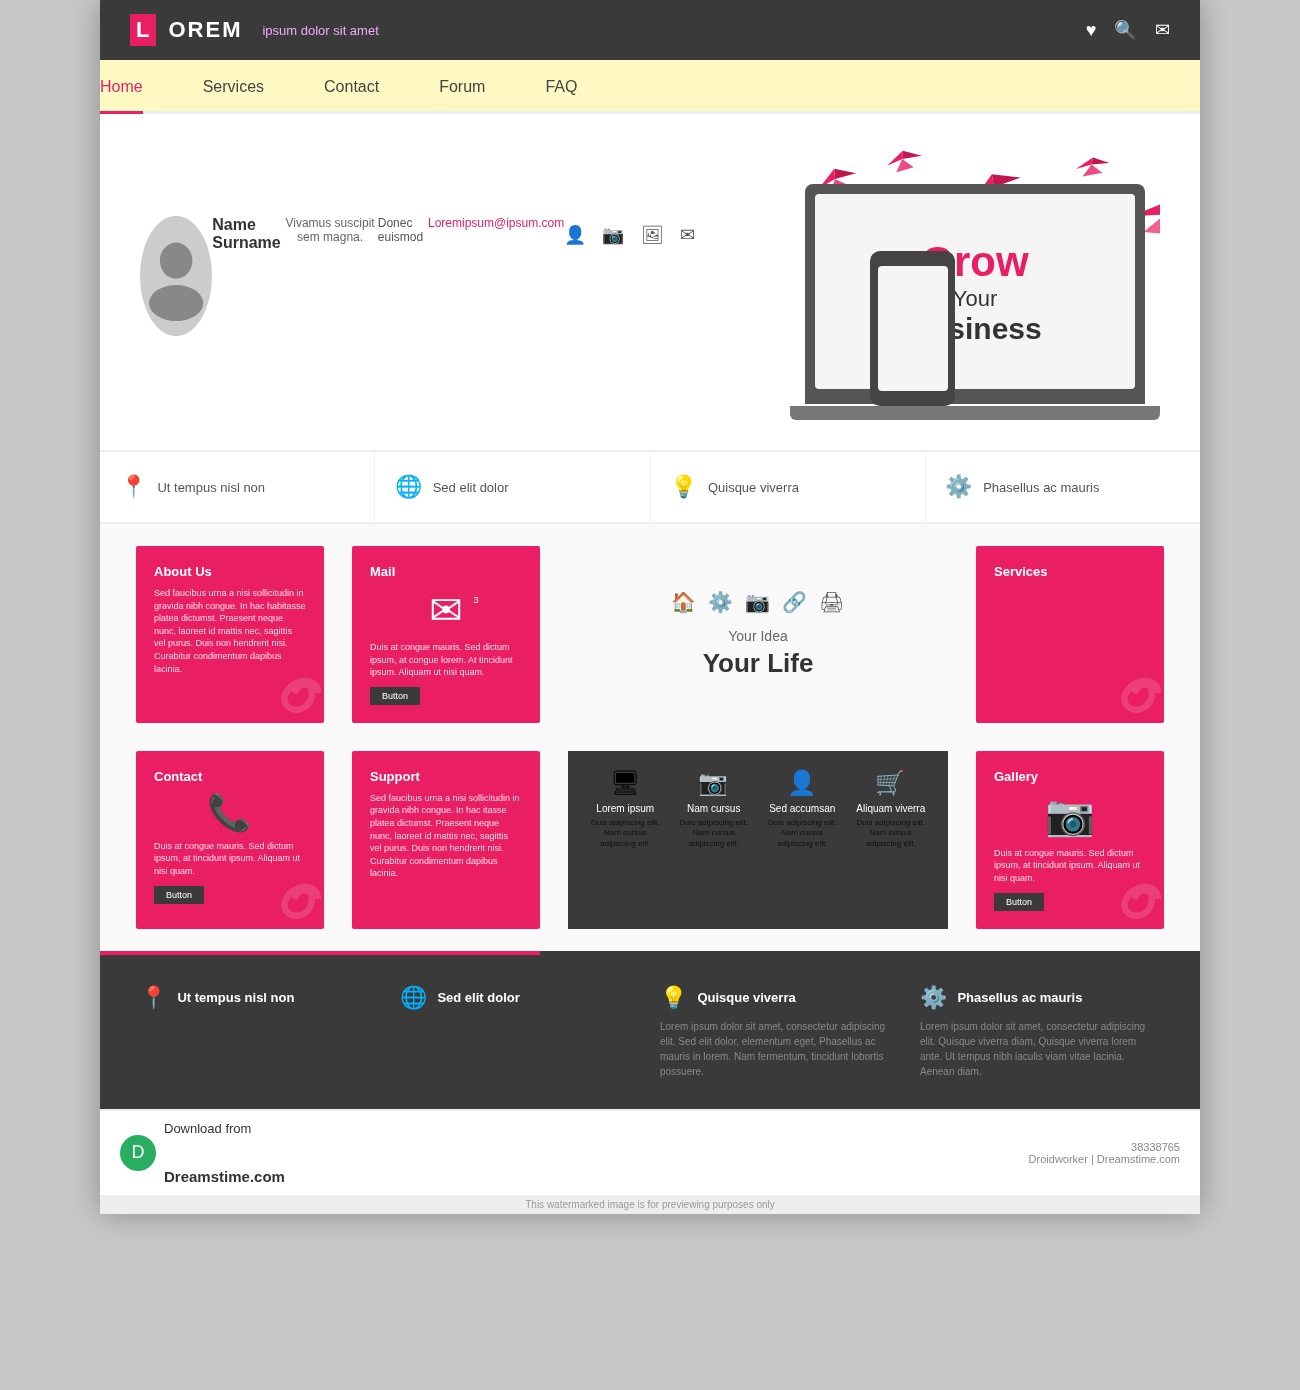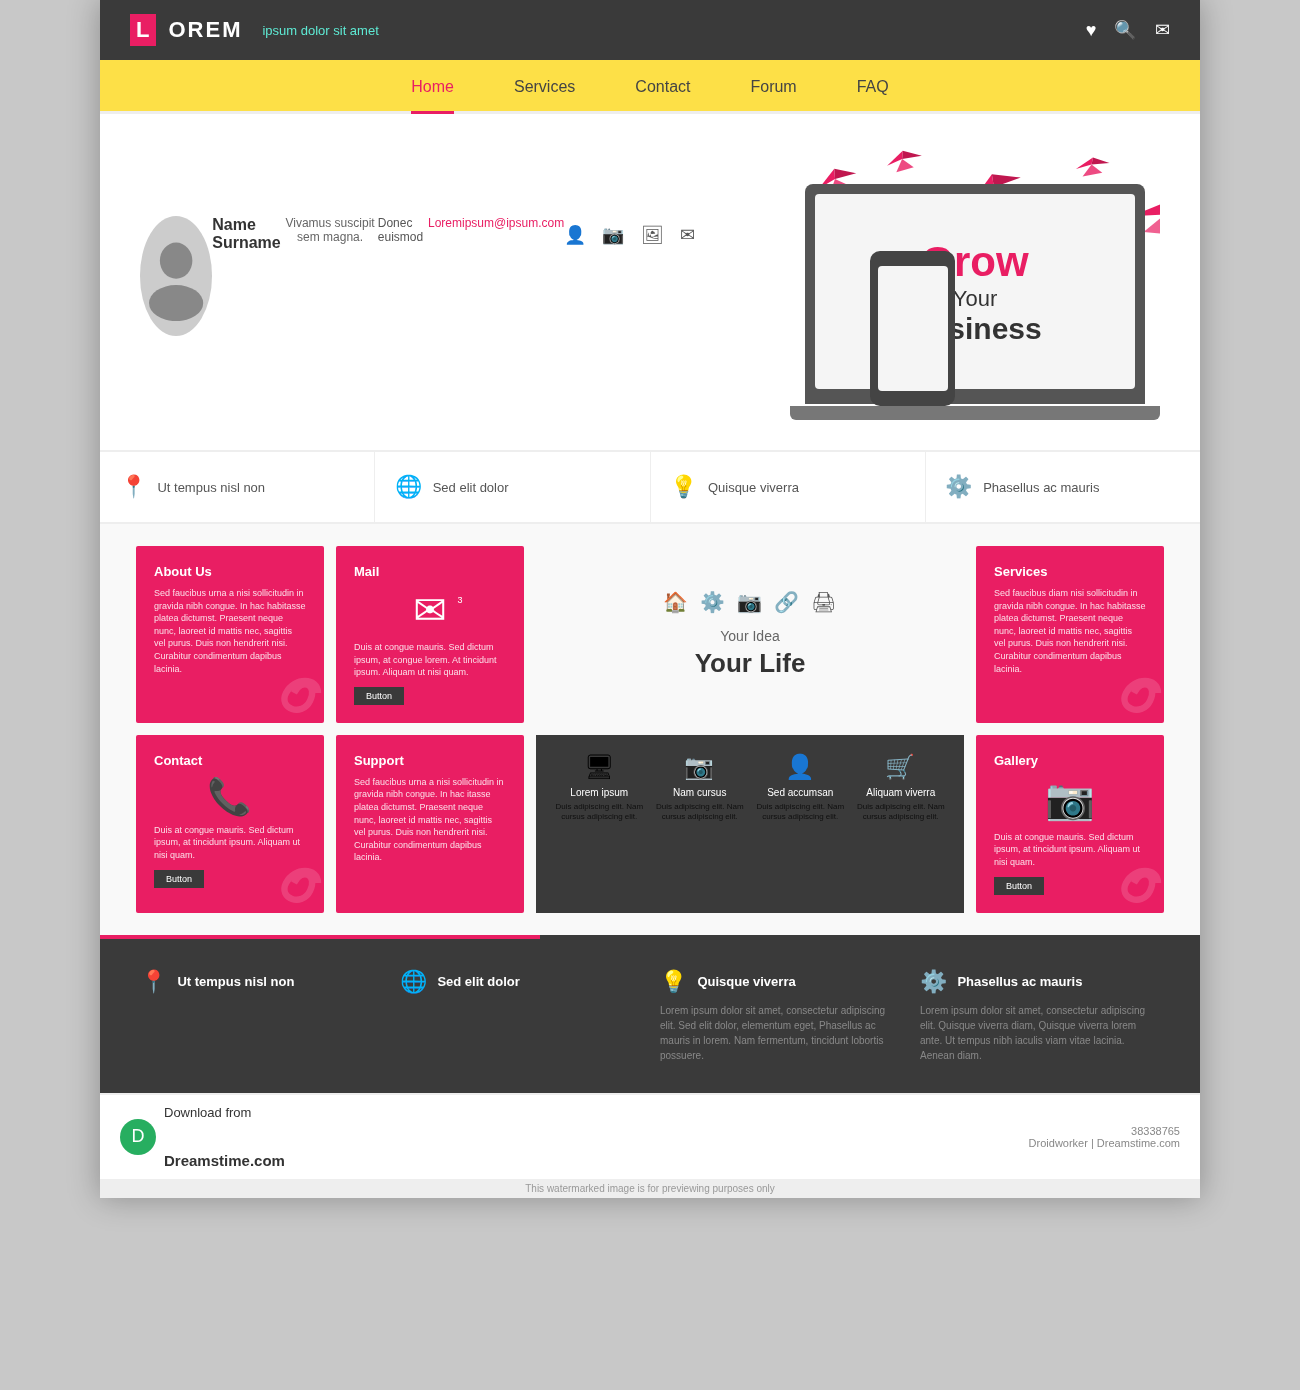--- a/index.html
+++ b/index.html
@@ -34,40 +34,40 @@
       padding: 3px 6px;
       letter-spacing: 1px;
     }
     .logo-text {
       color: #fff;
       font-size: 22px;
       font-weight: bold;
       letter-spacing: 2px;
     }
     .tagline {
-      color: #5eead4;
+      color: #f0abfc;
       font-size: 13px;
       margin-left: 8px;
     }
     .header-icons {
       display: flex;
       gap: 18px;
       align-items: center;
     }
     .header-icon {
       color: #fff;
       font-size: 18px;
       cursor: pointer;
     }
 
     
     .nav {
-      background: #fde047;
-      display: flex;
-      justify-content: center;
+      background: #fef9c3;
+      display: flex;
+      justify-content: flex-start;
       gap: 60px;
       padding: 18px 0 0;
       border-bottom: 3px solid #eee;
     }
     .nav-item {
       font-size: 16px;
       color: #444;
       cursor: pointer;
       padding-bottom: 15px;
       text-decoration: none;
@@ -492,21 +492,21 @@
     <div class="feature-item">
       <span class="feature-icon">💡</span>
       <span>Quisque viverra</span>
     </div>
     <div class="feature-item">
       <span class="feature-icon">⚙️</span>
       <span>Phasellus ac mauris</span>
     </div>
   </div>
 
-  <div style="display:grid; grid-template-columns: 200px 200px 1fr 200px; grid-template-rows: auto auto; padding: 16px 30px; gap:0; background:#f9f9f9;">
+  <div style="display:grid; grid-template-columns: 200px 200px 1fr 200px; grid-template-rows: auto auto; padding: 16px 30px; gap:16px; background:#f9f9f9;">
 
     <div class="grid-card pink" style="position:relative;overflow:hidden;">
       <div class="card-title">About Us</div>
       <div class="card-body">Sed faucibus urna a nisi sollicitudin in gravida nibh congue. In hac habitasse platea dictumst. Praesent neque nunc, laoreet id mattis nec, sagittis vel purus. Duis non hendrerit nisi. Curabitur condimentum dapibus lacinia.</div>
       <svg class="swirl" viewBox="0 0 100 100">
         <path d="M50,50 C60,30 80,40 70,60 C60,80 30,70 40,50 C50,30 80,30 80,50" fill="none" stroke="white" stroke-width="8"></path>
       </svg>
     </div>
 
     <div class="grid-card pink" style="position:relative;">
@@ -524,21 +524,20 @@
         <span style="font-size:20px;color:#555;">📷</span>
         <span style="font-size:20px;color:#555;">🔗</span>
         <span style="font-size:20px;color:#555;">🖨</span>
       </div>
       <div class="center-title">Your Idea</div>
       <div class="center-subtitle">Your Life</div>
     </div>
 
     <div class="grid-card pink" style="position:relative;overflow:hidden;">
       <div class="card-title">Services</div>
-      <div class="card-body">Sed faucibus diam nisi sollicitudin in gravida nibh congue. In hac habitasse platea dictumst. Praesent neque nunc, laoreet id mattis nec, sagittis vel purus. Duis non hendrerit nisi. Curabitur condimentum dapibus lacinia.</div>
       <svg class="swirl" viewBox="0 0 100 100">
         <path d="M50,50 C60,30 80,40 70,60 C60,80 30,70 40,50 C50,30 80,30 80,50" fill="none" stroke="white" stroke-width="8"></path>
       </svg>
     </div>
 
     <div class="grid-card pink" style="position:relative;overflow:hidden;">
       <div class="card-title">Contact</div>
       <div style="font-size:36px;text-align:center;margin:6px 0;">📞</div>
       <div class="card-body">Duis at congue mauris. Sed dictum ipsum, at tincidunt ipsum. Aliquam ut nisi quam.</div>
       <button class="card-btn">Button</button>

